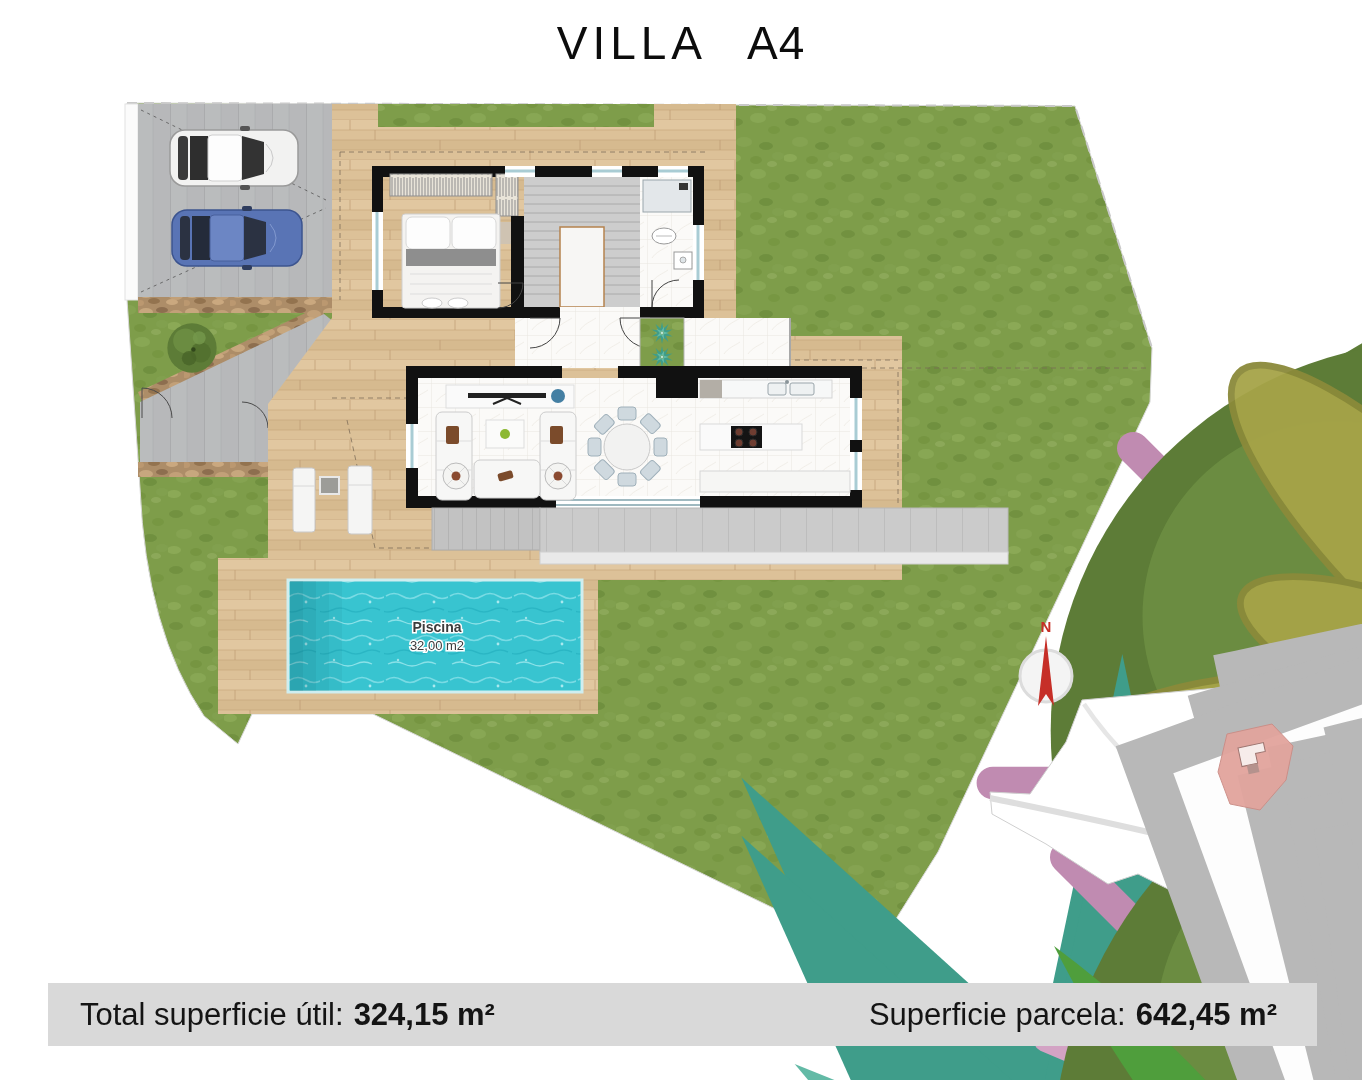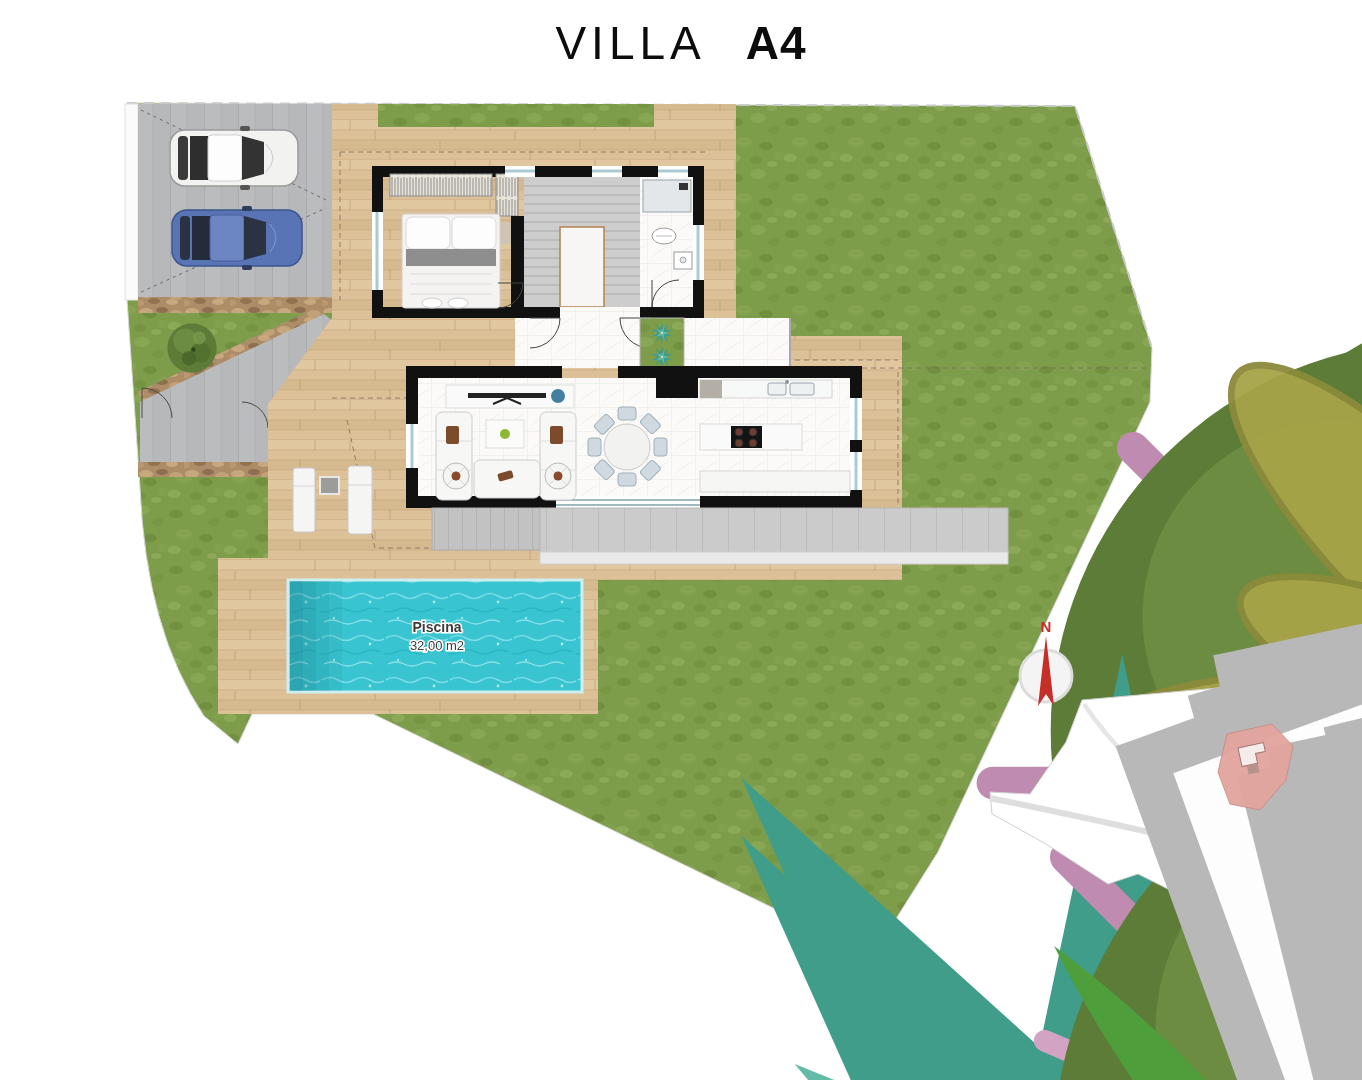--- a/index.html
+++ b/index.html
@@ -1,21 +1,21 @@
 <!DOCTYPE html>
 <html><head>
 <meta charset="utf-8">
 <style>
   html,body{margin:0;padding:0;background:#fff;}
   .stage{position:relative;width:1362px;height:1080px;background:#fff;overflow:hidden;
          font-family:"Liberation Sans", sans-serif;}
   .title{position:absolute;top:16px;left:0;right:0;text-align:center;
          transform:translateX(-24px);font-size:46px;color:#0c0c0c;letter-spacing:2px;}
   .title .prefix{font-weight:400;letter-spacing:5px;margin-left:48px;}
-  .title .code{font-weight:700;margin-left:40px;letter-spacing:1px;}
+  .title .code{font-weight:400;margin-left:40px;letter-spacing:1px;}
   .plan-svg{position:absolute;left:0;top:0;}
   .footer{position:absolute;left:48px;top:983px;width:1269px;height:63px;background:#d9d9d9;
           display:flex;align-items:center;justify-content:space-between;box-sizing:border-box;
           padding:0 40px 0 32px;font-size:31px;color:#141414;}
   .footer .f-value{font-weight:700;margin-left:10px;}
   .footer-item{white-space:nowrap;}
 </style>
 </head>
 <body>
 
@@ -462,13 +462,21 @@
       <g>
         <polygon points="239,48 284,38 305,60 298,94 272,124 242,118 230,86" fill="#e2a49d" stroke="#cb8d86" stroke-width="1" opacity=".95"></polygon>
         <g transform="translate(250,62) rotate(-12)">
           <path d="M0,0 h26 v9 h-10 v10 h-16 z" fill="#f6ecea" stroke="#9d7570" stroke-width="1"></path>
           <rect x="5" y="19" width="11" height="9" fill="#b5928d"></rect>
         </g>
       </g>
     </g>
   </svg>
 
+  <div class="footer">
+    <div class="footer-item">
+      <span class="f-label">Total superficie útil:</span><span class="f-value">324,15 m²</span>
+    </div>
+    <div class="footer-item">
+      <span class="f-label">Superficie parcela:</span><span class="f-value">642,45 m²</span>
+    </div>
+  </div>
 </div>
 
 </body></html>

